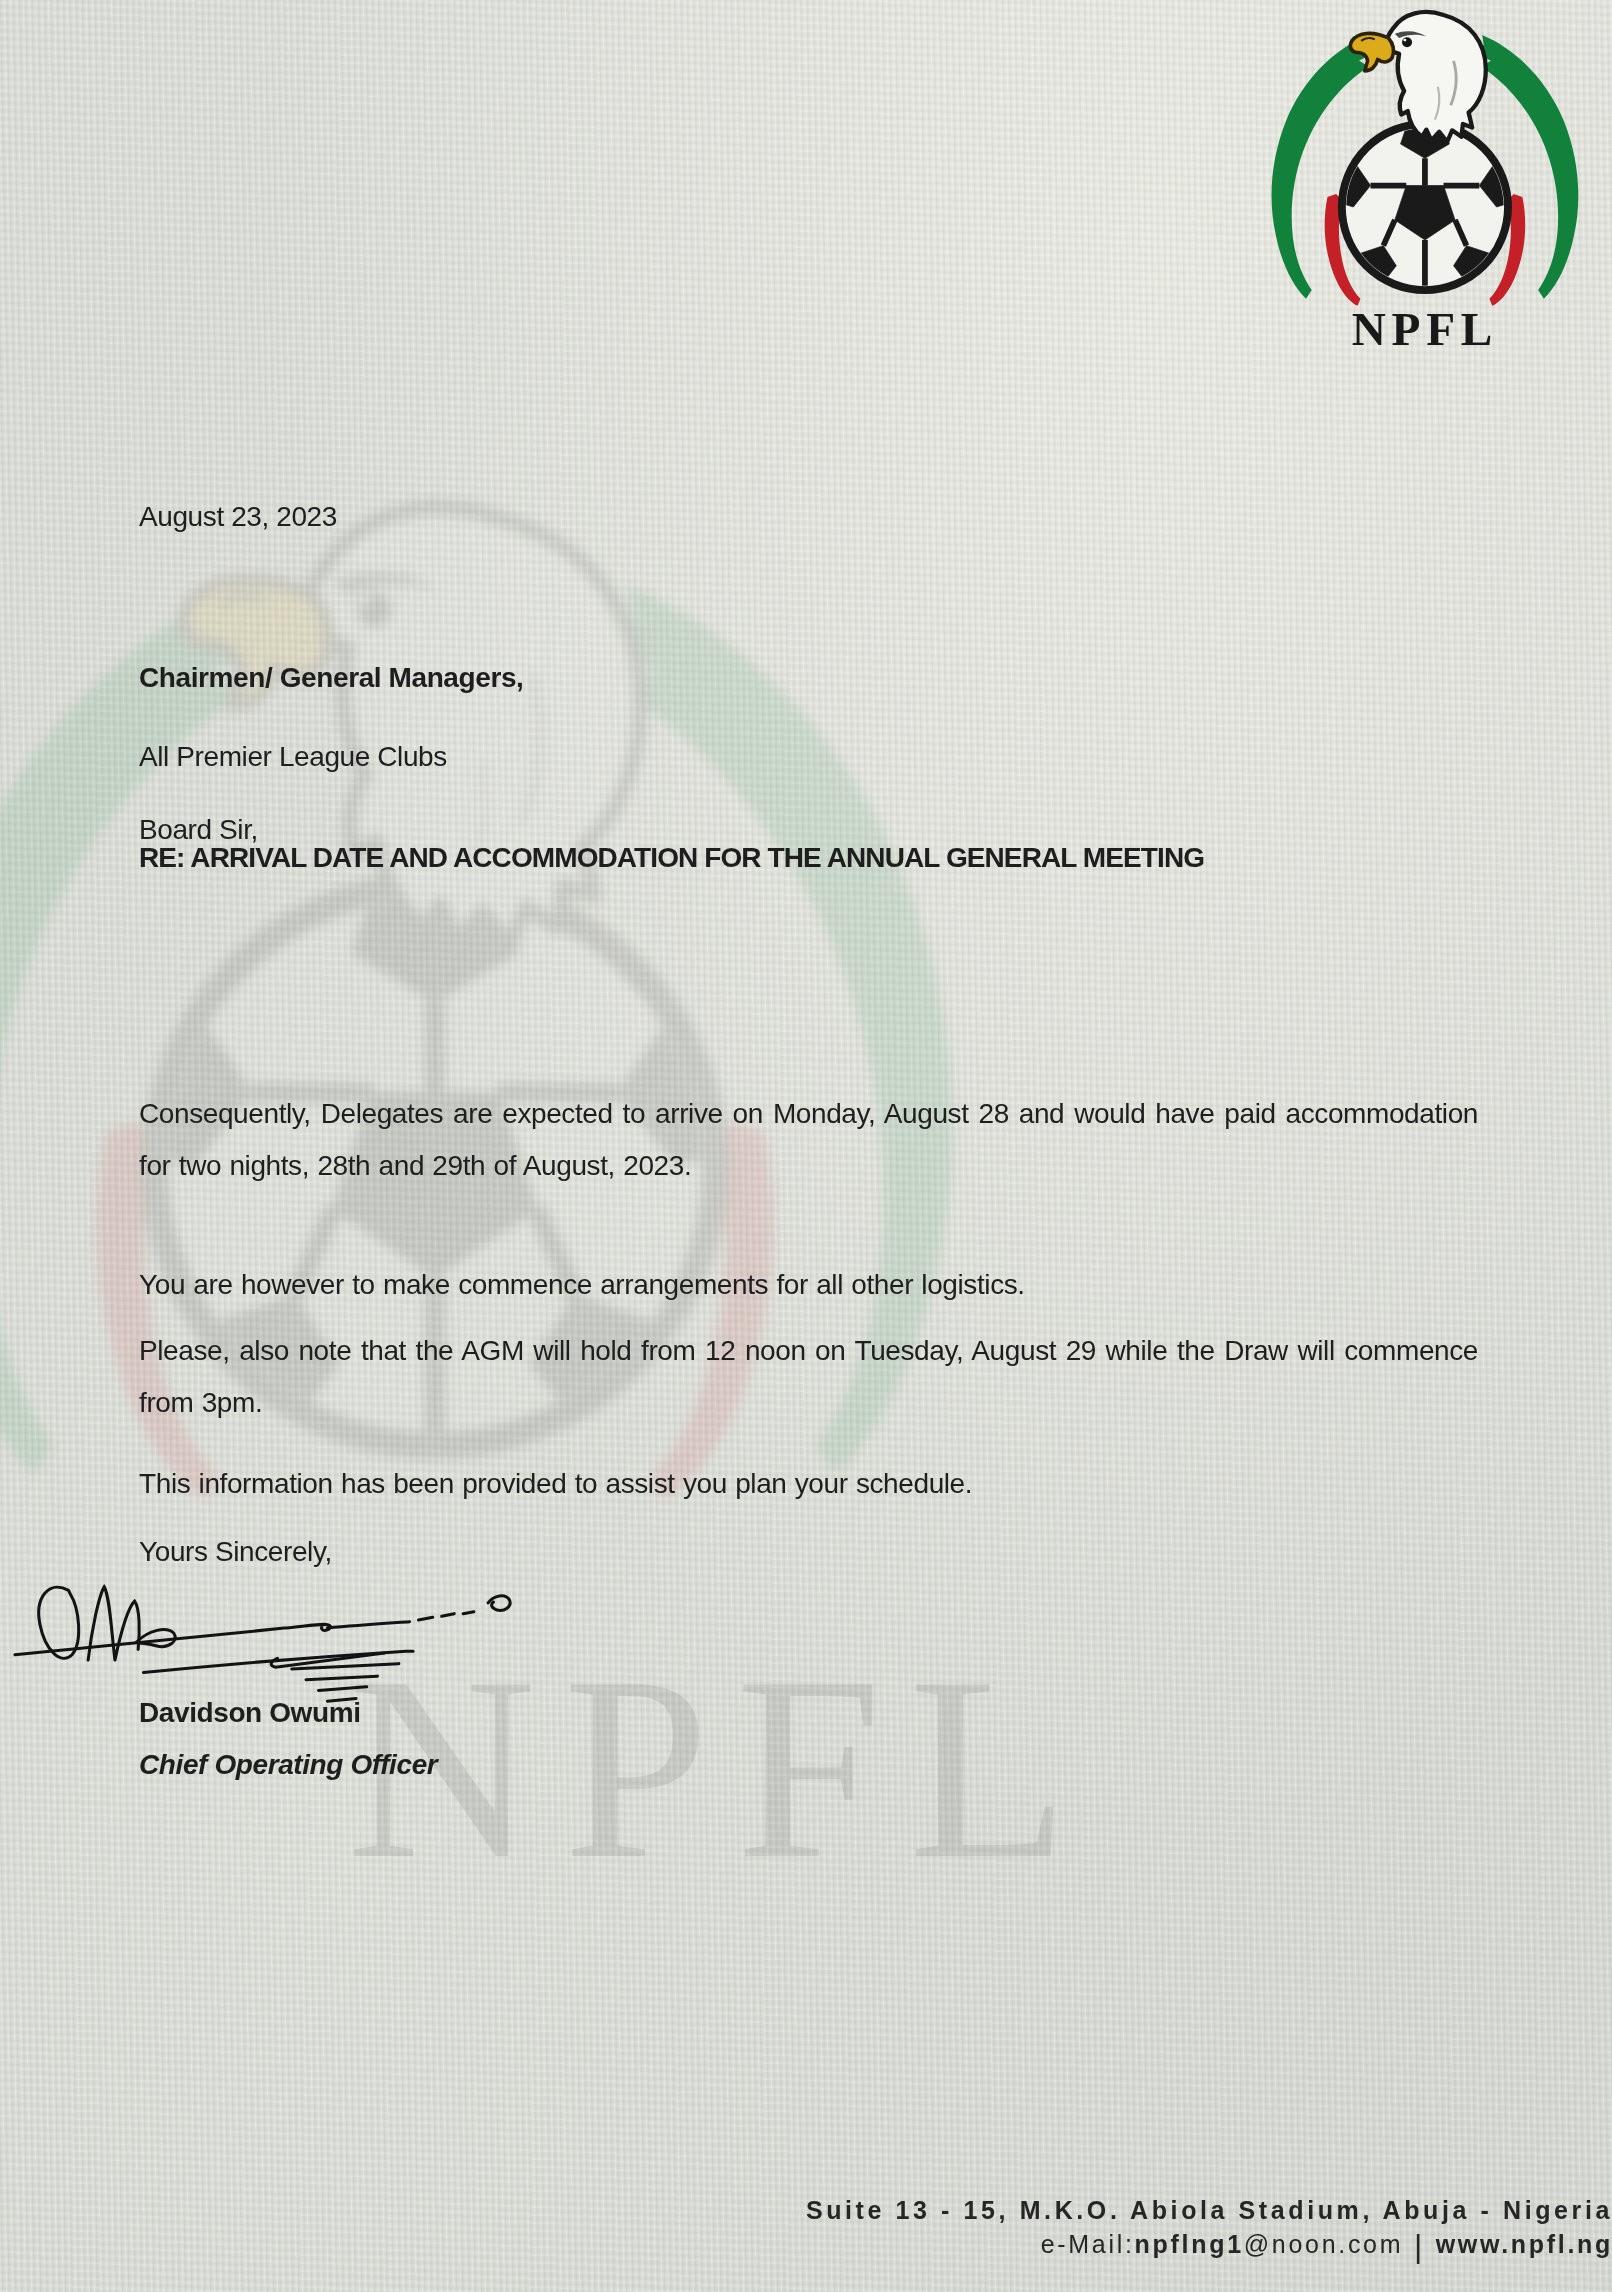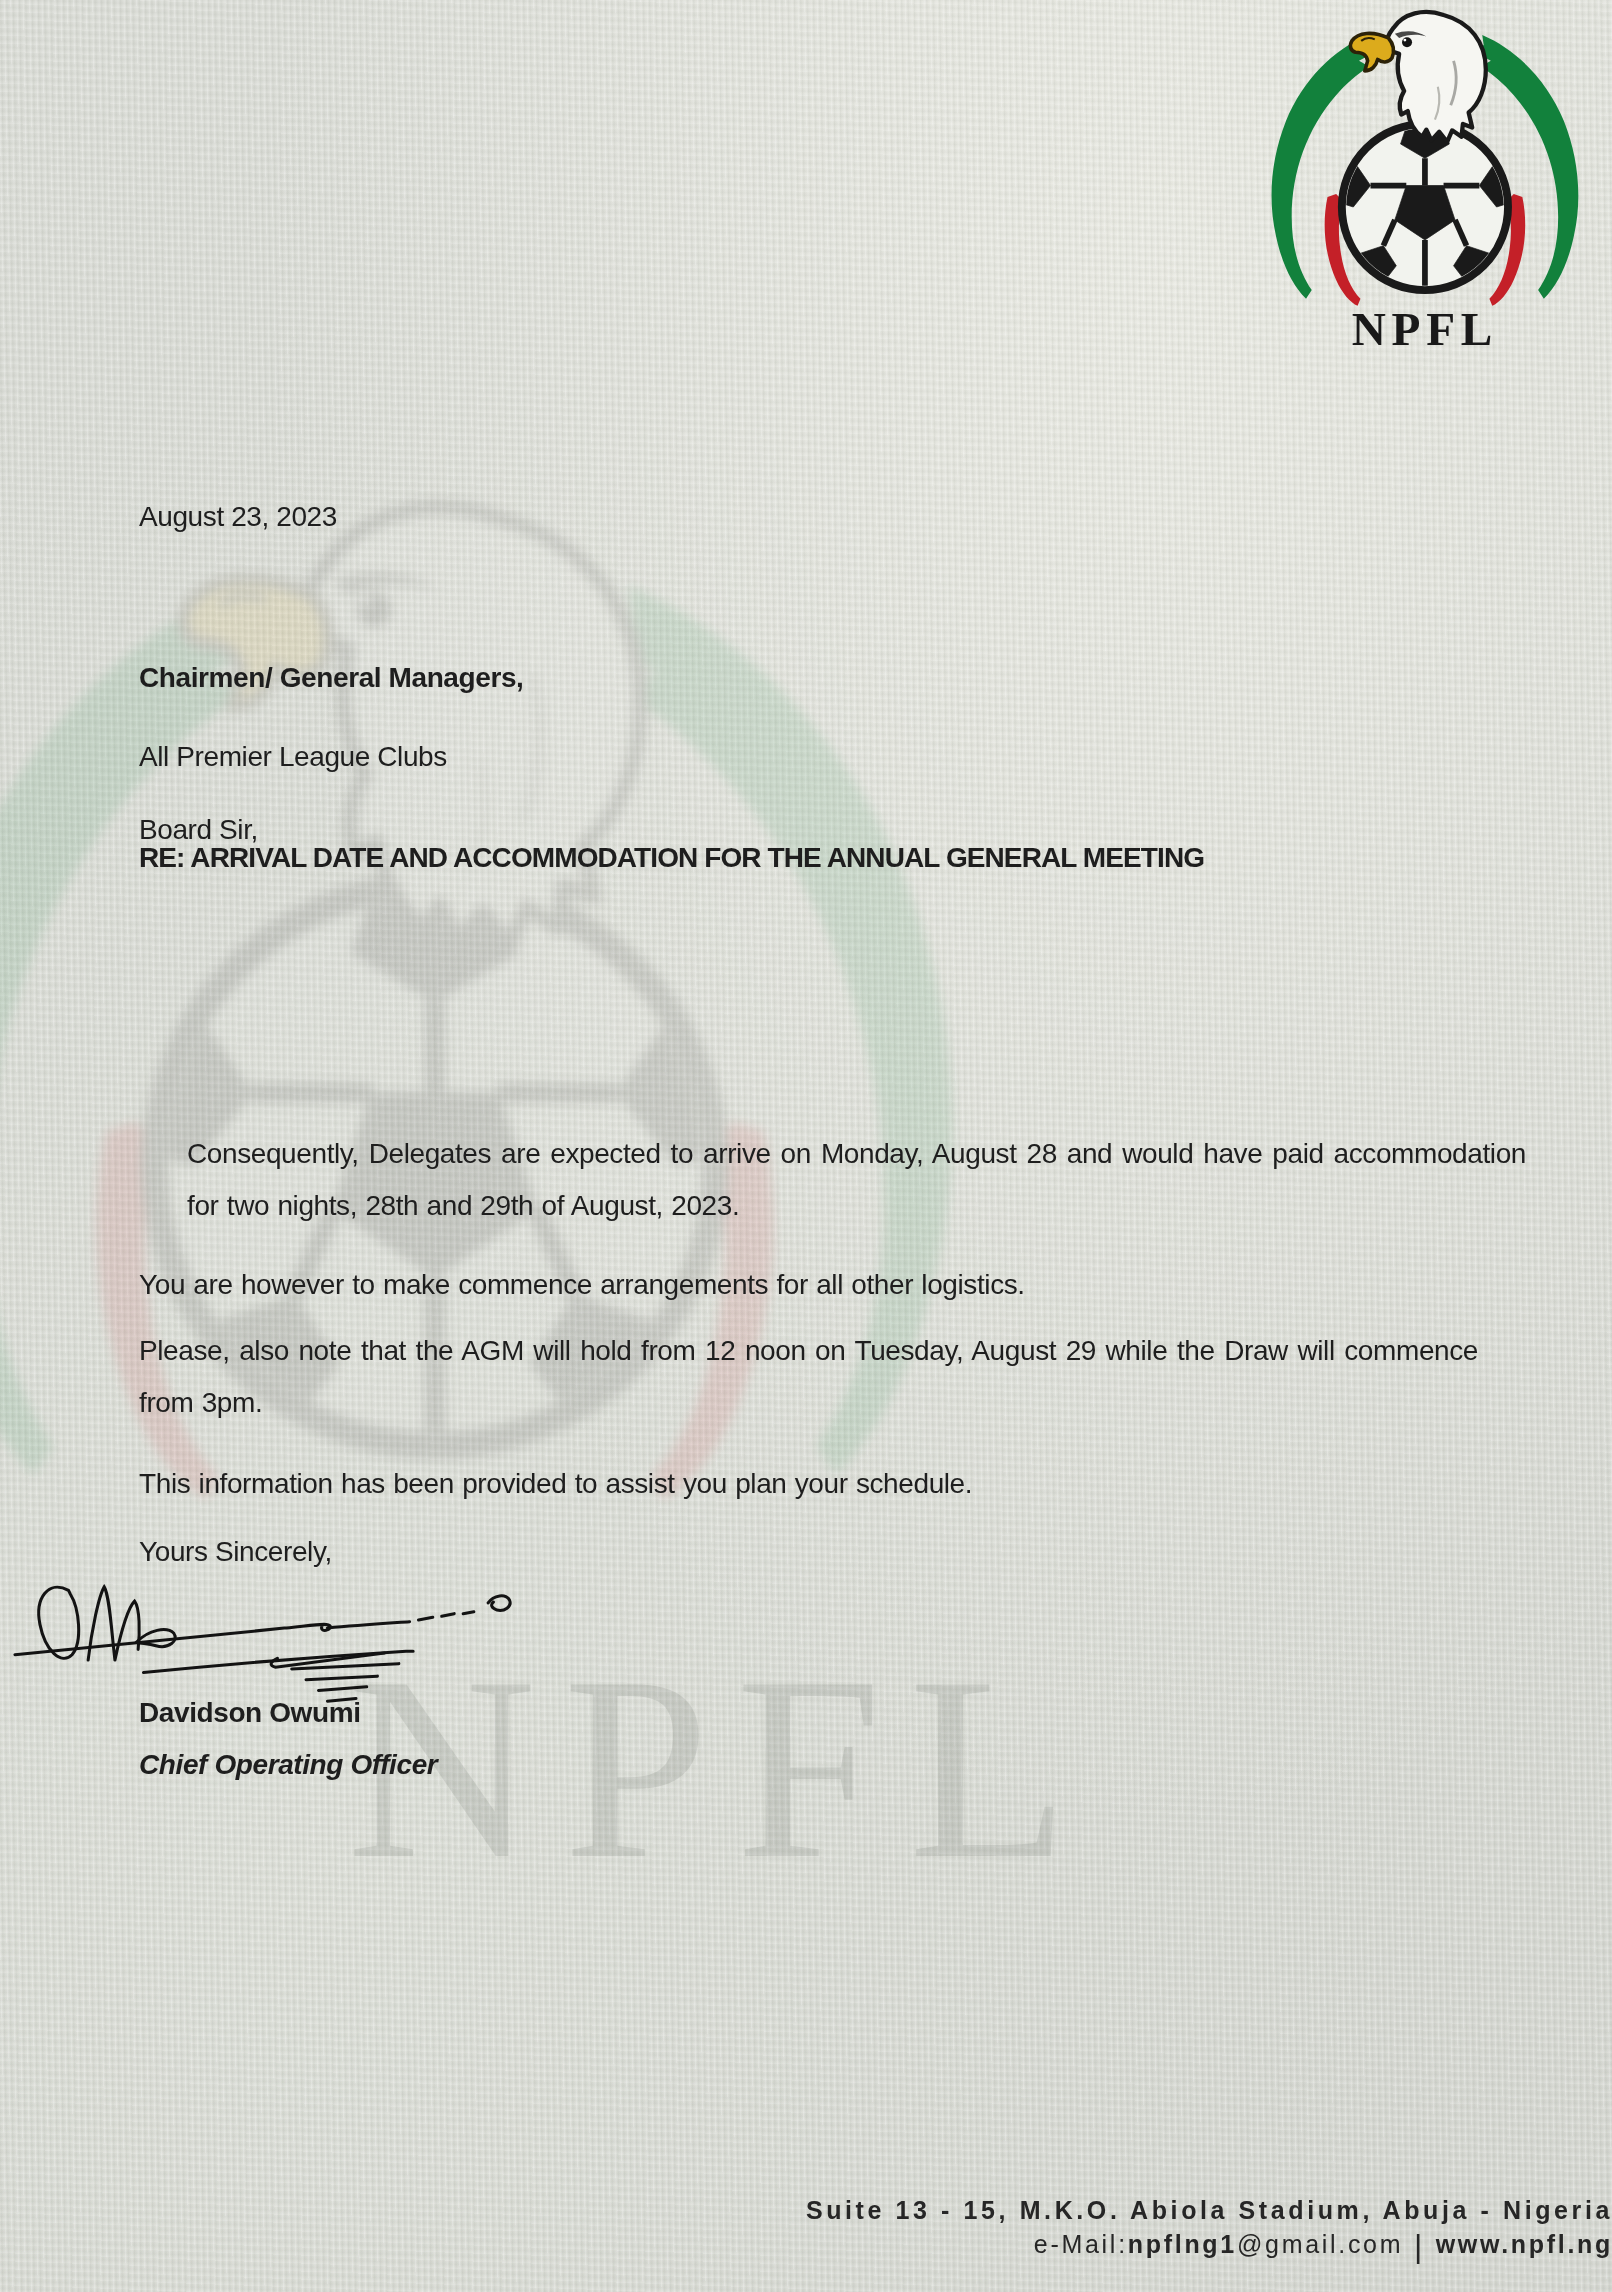--- a/index.html
+++ b/index.html
@@ -38,21 +38,21 @@
   
   .tline,.para{position:absolute;left:139px;width:1339px;font-size:28px;line-height:52px;letter-spacing:-0.4px;}
   .date{top:491px;}
   .recipient-1{top:652px;font-weight:700;}
   .recipient-2{top:731px;}
   .salutation{top:804px;}
   .subject{top:832px;font-weight:700;letter-spacing:-0.9px;white-space:nowrap;}
   .para{margin:0;word-spacing:0.9px;}
   .para.just{text-align:justify;}
   .p1{top:946px;}
-  .p2{top:1128px;margin-left:48px;}
+  .p2{top:1088px;}
   .p3{top:1259px;}
   .p4{top:1325px;}
   .p5{top:1458px;}
   .closing{top:1526px;}
 
   .sig-svg{position:absolute;left:9px;top:1569px;width:519px;height:150px;}
   .sig-name{top:1687px;font-weight:700;}
   .sig-title{top:1739px;font-weight:700;font-style:italic;}
 
   
@@ -155,17 +155,17 @@
     <path d="M536,38 c6,-9 20,-11 24,-3 c3,7 -6,13 -14,11 c-6,-2 -8,-6 -4,-9"></path>
     <path d="M150,116 C250,106 350,98 444,92 L452,92"></path>
     <path d="M300,100 C292,104 290,108 298,110 L420,94 M316,112 L436,106 M332,124 L412,120 M346,136 L400,132 M356,148 L388,145"></path>
   </svg>
 
   <div class="tline sig-name">Davidson Owumi</div>
   <div class="tline sig-title">Chief Operating Officer</div>
 
   <div class="footer footer-address">Suite 13 - 15, M.K.O. Abiola Stadium, Abuja - Nigeria</div>
   <div class="footer footer-contacts">
-    <span>e-Mail:</span><span class="bold">npflng1</span><span>@gmail.com</span><span class="sep">|</span><span class="bold">www.npfl.ng</span>
+    <span>e-Mail:</span><span class="bold">npflng1</span><span>@noon.com</span><span class="sep">|</span><span class="bold">www.npfl.ng</span>
   </div>
 
 </div>
 
 
 </body></html>

